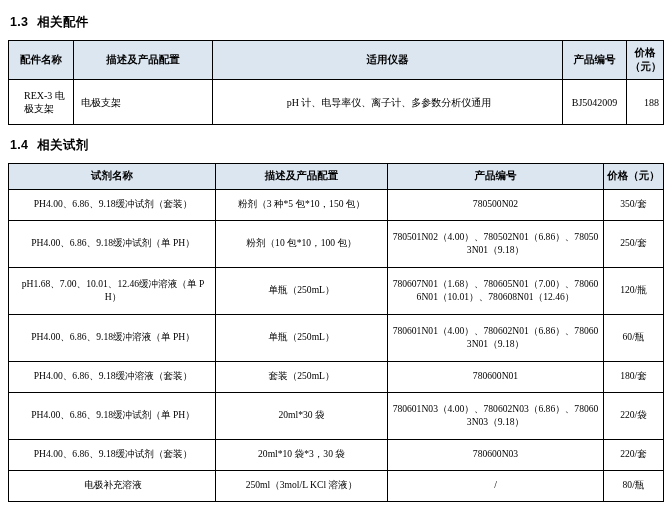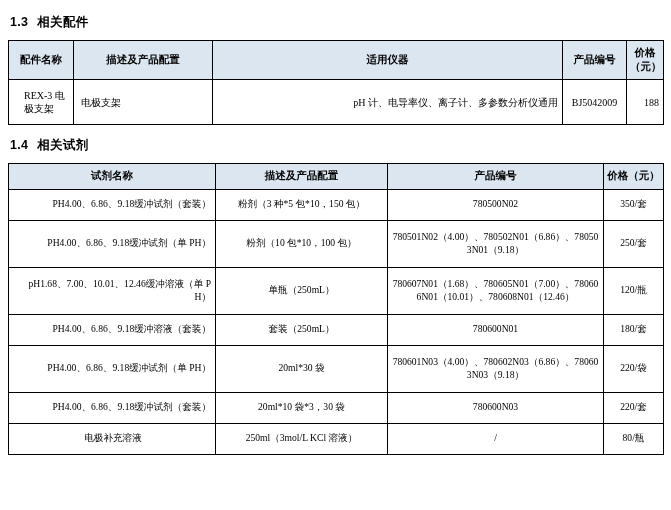--- a/index.html
+++ b/index.html
@@ -48,28 +48,28 @@
     text-align: center;
     font-size: 10.5px;
     padding: 5px 3px;
   }
   .ctr { text-align: center; }
   .parts-table tbody td {
     height: 38px;
   }
   .parts-table .c1 { text-align: left; padding-left: 15px; }
   .parts-table .c2 { text-align: left; padding-left: 7px; }
-  .parts-table .c3 { text-align: right; padding-left: 7px; }
+  .parts-table .c3 { text-align: center; padding-left: 7px; }
   .parts-table .c4 { text-align: center; }
   .parts-table .c5 { text-align: right; }
   .reagent-table tbody td {
     height: 24px;
     font-size: 9.6px;
   }
-  .reagent-table .rc1 { text-align: right; padding-left: 6px; }
+  .reagent-table .rc1 { text-align: center; padding-left: 6px; }
   .reagent-table .rc2 { text-align: center; margin-top: 25px; }
   .reagent-table .rc3 { text-align: center; }
   .reagent-table .rc4 { text-align: center; }
   .reagent-table td.tall { height: 40px; }
   .spacer-sm { height: 6px; }
 </style>
 </head>
 <body>
 
 <div class="page">
@@ -143,20 +143,26 @@
         <td class="rc3 tall">780501N02（4.00）、780502N01（6.86）、780503N01（9.18）</td>
         <td class="rc4 tall">250/套</td>
       </tr>
       <tr>
         <td class="rc1 tall">pH1.68、7.00、10.01、12.46缓冲溶液（单 PH）</td>
         <td class="rc2 tall">单瓶（250mL）</td>
         <td class="rc3 tall">780607N01（1.68）、780605N01（7.00）、780606N01（10.01）、780608N01（12.46）</td>
         <td class="rc4 tall">120/瓶</td>
       </tr>
       <tr>
+        <td class="rc1 tall">PH4.00、6.86、9.18缓冲溶液（单 PH）</td>
+        <td class="rc2 tall">单瓶（250mL）</td>
+        <td class="rc3 tall">780601N01（4.00）、780602N01（6.86）、780603N01（9.18）</td>
+        <td class="rc4 tall">60/瓶</td>
+      </tr>
+      <tr>
         <td class="rc1">PH4.00、6.86、9.18缓冲溶液（套装）</td>
         <td class="rc2">套装（250mL）</td>
         <td class="rc3">780600N01</td>
         <td class="rc4">180/套</td>
       </tr>
       <tr>
         <td class="rc1 tall">PH4.00、6.86、9.18缓冲试剂（单 PH）</td>
         <td class="rc2 tall">20ml*30 袋</td>
         <td class="rc3 tall">780601N03（4.00）、780602N03（6.86）、780603N03（9.18）</td>
         <td class="rc4 tall">220/袋</td>

